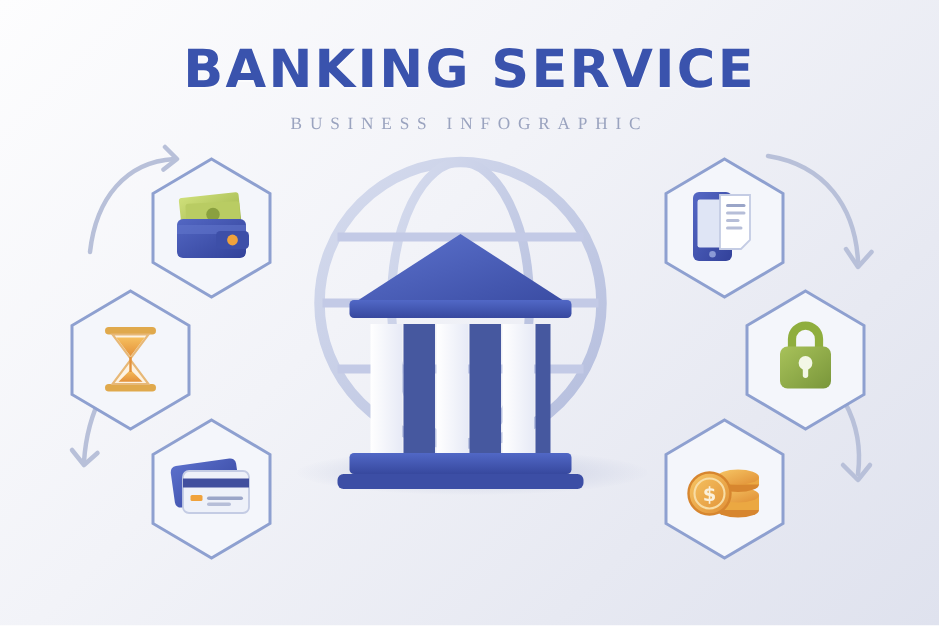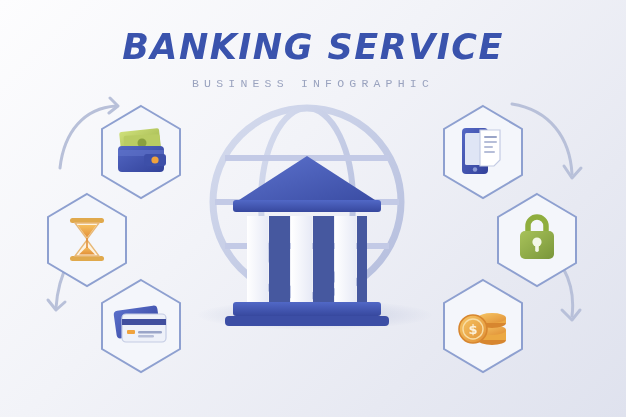--- a/index.html
+++ b/index.html
@@ -28,25 +28,24 @@
     text-align: center;
   }
   .main-title {
     font-family: "DejaVu Sans", sans-serif;
     font-weight: bold;
     font-size: 35px;
     letter-spacing: 1.5px;
     color: #3a53ad;
     line-height: 1;
     text-shadow: 0 1px 0 rgba(255,255,255,0.5);
-    font-style: italic;
   }
   .sub-title {
     margin-top: 12px;
-    font-family: Liberation Mono, monospace;
+    font-family: Liberation Serif, serif;
     font-size: 11.5px;
     letter-spacing: 5.2px;
     color: #9aa3bf;
     font-weight: normal;
   }
   
   .globe-wrap {
     position: absolute;
     left: 207px;
     top: 104px;

